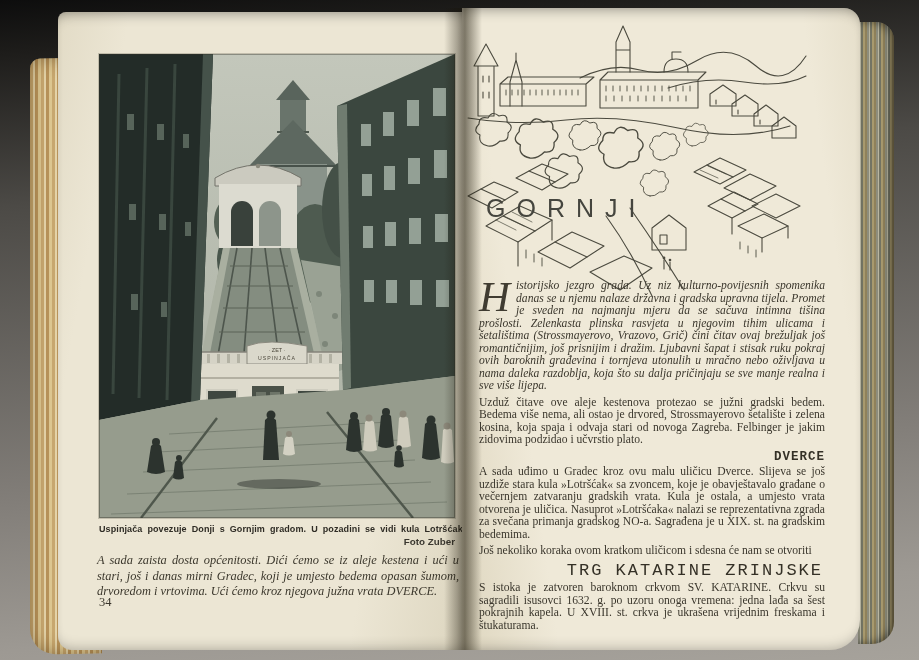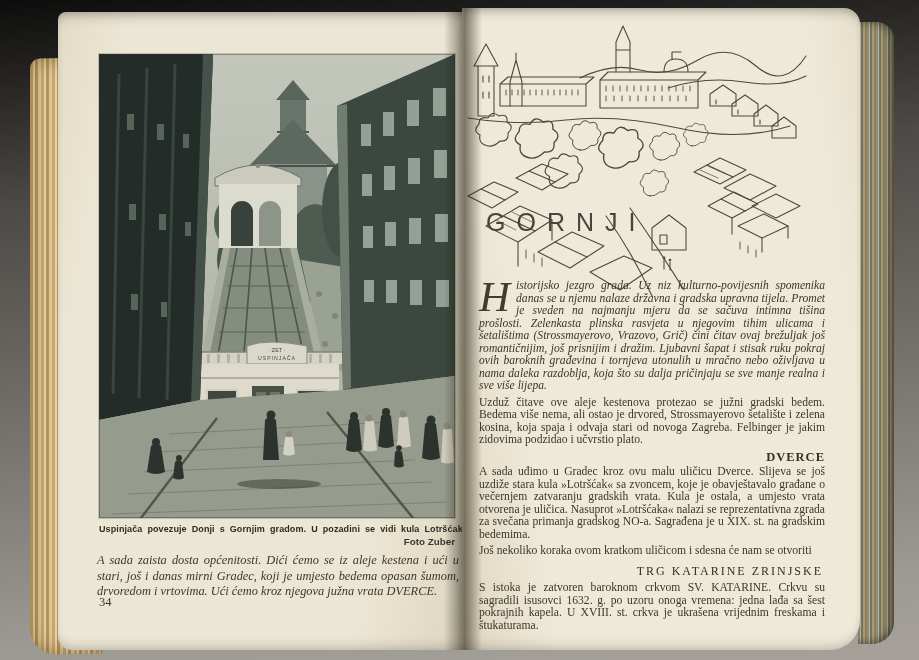--- a/index.html
+++ b/index.html
@@ -62,41 +62,41 @@
   .lead-italic{
     position:absolute;left:39px;top:541px;width:362px;
     font-style:italic;font-size:12.4px;line-height:1.26;color:#3c382d;
     text-align:justify;
   }
   .pagenum{font-size:12.5px;color:#3a362c;position:absolute;}
   .pagenum.left-num{left:41px;top:583px;}
   
   .sketch-wrap{position:absolute;left:-8px;top:10px;width:360px;height:280px;}
   .gg-title{
-    position:absolute;left:24px;top:200px;
+    position:absolute;left:24px;top:186px;
     font-family:"Liberation Sans","DejaVu Sans",sans-serif;
     font-size:25px;color:#45453e;line-height:1.14;
   }
   .gg-title .l1{letter-spacing:11px;}
   .gg-title .l2{letter-spacing:15px;}
   .col{
     position:absolute;left:17px;top:272px;width:346px;
     font-size:11.6px;line-height:12.5px;text-align:justify;color:#3a362c;
   }
   .col p{margin:0 0 4px 0;}
   .col p.italic{font-style:italic;}
   .dropcap{
     float:left;font-style:italic;font-size:43px;line-height:30px;
     padding:2px 6px 0 0;color:#403c31;
   }
   .subhead{
     text-align:right;font-weight:bold;font-size:12.5px;letter-spacing:1px;
-    margin:2px 0 3px 0;color:#343026;
-  }
-  .subhead.big{font-size:12px;letter-spacing:2px;font-weight:normal;margin:7px 2px 5px 0;}
+    margin:2px 0 3px 0;color:#343026;font-family:Liberation Mono, monospace;
+  }
+  .subhead.big{font-size:17px;letter-spacing:2px;font-weight:normal;margin:7px 2px 5px 0;}
   .col .pnum-flow{text-align:left;padding-right:100px;margin-top:23px;font-size:12px;}
   svg text{font-family:"Liberation Sans","DejaVu Sans",sans-serif;}
 </style>
 </head>
 <body>
 
 <div class="screen">
   <div class="book">
 
     <div class="left-stack"></div>

